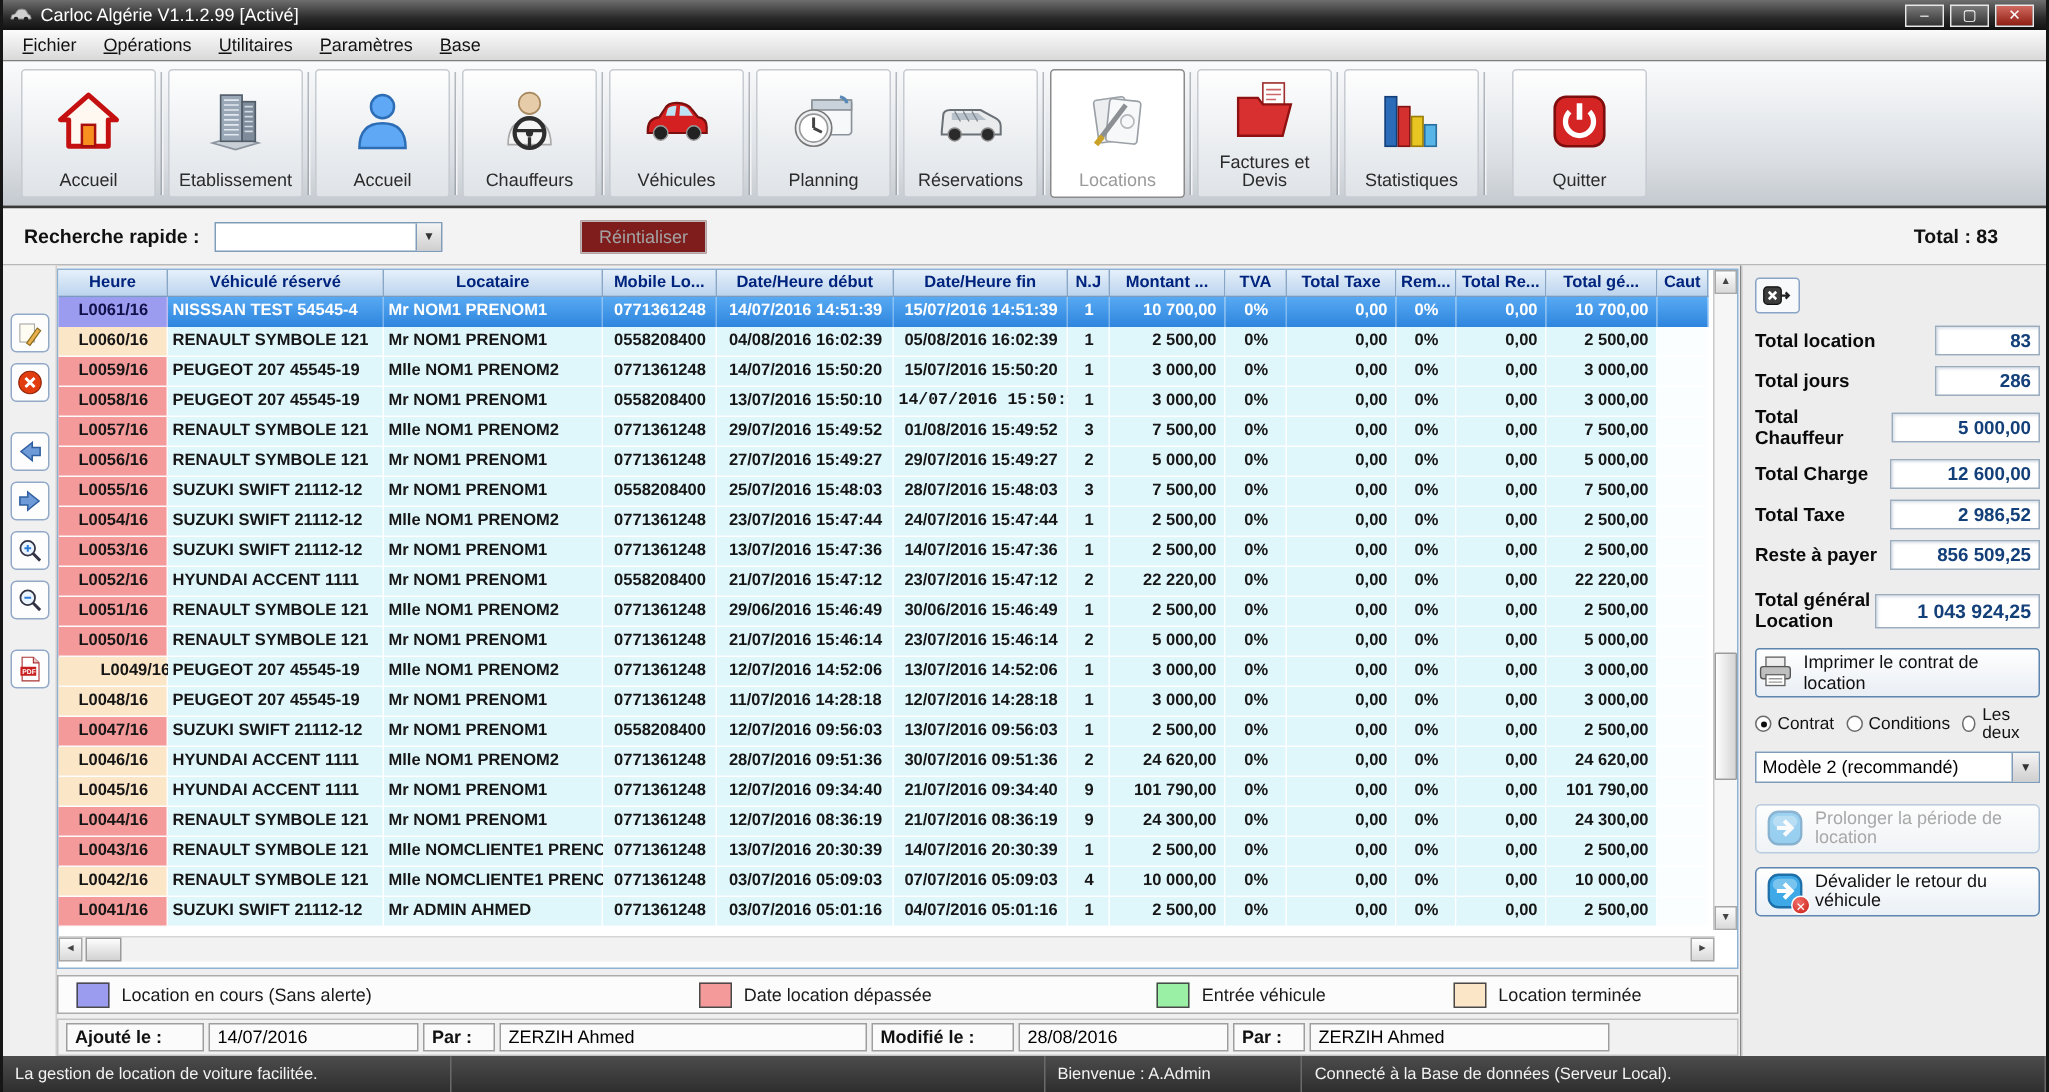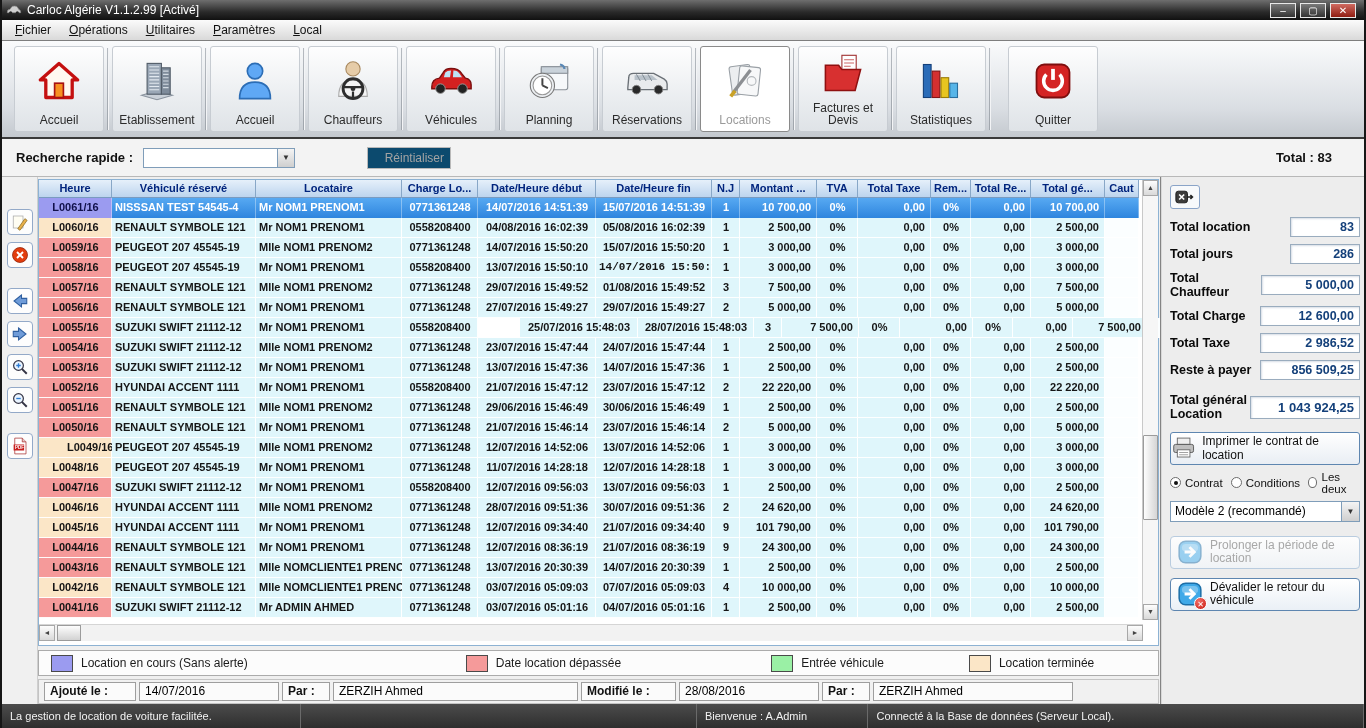--- a/index.html
+++ b/index.html
@@ -39,22 +39,22 @@
   .tb-ic svg{width:46px;height:44px;}
   .tb-lb{font-size:12px;color:#2B2B2B;text-align:center;line-height:1.05;}
   
   .searchrow{position:absolute;left:0;top:139px;width:100%;height:38px;background:#F3F3F3;
     border-bottom:1px solid #B8B8B8;display:flex;align-items:center;padding-left:14px;}
   .sr-label{font-size:13px;font-weight:bold;color:#111;margin-right:10px;}
   .combo{width:152px;height:20px;background:#FFF;border:1px solid #7F9DB9;display:flex;}
   .combo-text{flex:1;font-size:12px;padding:2px 3px;}
   .combo-btn{width:17px;background:linear-gradient(#F4F4F4,#CFCFCF);border-left:1px solid #7F9DB9;
     font-size:8px;color:#333;text-align:center;line-height:18px;}
-  .resetbtn{margin-left:72px;width:84px;height:22px;background:#0c4a6e;border:1px solid #B9B9B9;
-    color:#A3A3A3;font-size:12px;font-family:inherit;text-align:right;}
+  .resetbtn{margin-left:92px;width:84px;height:22px;background:#7f1d1d;border:1px solid #B9B9B9;
+    color:#A3A3A3;font-size:12px;font-family:inherit;}
   .sr-total{position:absolute;right:32px;font-size:13px;font-weight:bold;color:#111;}
   
   .iconstrip{position:absolute;left:0;top:177px;width:36px;height:527px;background:#F0F0F0;
     border-right:1px solid #CFCFCF;display:flex;flex-direction:column;align-items:center;padding-top:32px;}
   .side-btn{width:26px;height:26px;border:1px solid #93A9C8;border-radius:4px;background:#FDFDFD;
     display:flex;align-items:center;justify-content:center;margin-bottom:7px;cursor:default;}
   .side-btn.gap{margin-top:13px;}
   .side-btn svg{width:18px;height:18px;}
   
   .tablewrap{position:absolute;left:36px;top:179px;width:1121px;height:467px;background:#FFF;
@@ -164,21 +164,21 @@
       <span class="wbtn">▢</span>
       <span class="wbtn close">✕</span>
     </span>
   </div>
 
   <div class="menubar">
       <div class="menu-item">Fichier</div>
       <div class="menu-item">Opérations</div>
       <div class="menu-item">Utilitaires</div>
       <div class="menu-item">Paramètres</div>
-      <div class="menu-item">Local</div>
+      <div class="menu-item">Base</div>
     </div>
 
   <div class="toolbar">
       <div class="tb-btn">
         <div class="tb-ic">
           <svg viewBox="0 0 40 40">
             <path d="M20 4 L37 19 H32 V35 H8 V19 H3 Z" fill="#FFF8F0" stroke="#C41010" stroke-width="3" stroke-linejoin="round"></path>
             <rect x="16" y="22" width="8" height="13" fill="#F79020" stroke="#A81010" stroke-width="1.5"></rect>
           </svg>
         </div>
@@ -378,21 +378,21 @@
           </svg>
         </span>
       </div>
     </div>
 
   <div class="tablewrap">
     <div class="thead">
         <div class="th" style="width: 73px;">Heure</div>
         <div class="th" style="width: 144px;">Véhiculé réservé</div>
         <div class="th" style="width: 146px;">Locataire</div>
-        <div class="th" style="width: 76px;">Charge Lo...</div>
+        <div class="th" style="width: 76px;">Mobile Lo...</div>
         <div class="th" style="width: 118px;">Date/Heure début</div>
         <div class="th" style="width: 116px;">Date/Heure fin</div>
         <div class="th" style="width: 28px;">N.J</div>
         <div class="th" style="width: 77px;">Montant ...</div>
         <div class="th" style="width: 41px;">TVA</div>
         <div class="th" style="width: 73px;">Total Taxe</div>
         <div class="th" style="width: 40px;">Rem...</div>
         <div class="th" style="width: 60px;">Total Re...</div>
         <div class="th" style="width: 74px;">Total gé...</div>
         <div class="th" style="width: 34px;">Caut</div>
@@ -492,21 +492,21 @@
           <div class="td a-c" style="width: 40px;">0%</div>
           <div class="td a-r" style="width: 60px;">0,00</div>
           <div class="td a-r" style="width: 74px;">5 000,00</div>
           <div class="td a-l caut" style="width: 34px;"></div>
         </div>
         <div class="tr">
           <div class="td a-c code st-depassee" style="width: 73px;">L0055/16</div>
           <div class="td a-l" style="width: 144px;">SUZUKI SWIFT 21112-12</div>
           <div class="td a-l" style="width: 146px;">Mr NOM1 PRENOM1</div>
           <div class="td a-c" style="width: 76px;">0558208400</div>
-          <div class="td a-c" style="width: 118px; margin-left: 42px;">25/07/2016 15:48:03</div>
+          <div class="td a-c" style="width: 118px;">25/07/2016 15:48:03</div>
           <div class="td a-c" style="width: 116px;">28/07/2016 15:48:03</div>
           <div class="td a-c" style="width: 28px;">3</div>
           <div class="td a-r" style="width: 77px;">7 500,00</div>
           <div class="td a-c" style="width: 41px;">0%</div>
           <div class="td a-r" style="width: 73px;">0,00</div>
           <div class="td a-c" style="width: 40px;">0%</div>
           <div class="td a-r" style="width: 60px;">0,00</div>
           <div class="td a-r" style="width: 74px;">7 500,00</div>
           <div class="td a-l caut" style="width: 34px;"></div>
         </div>

